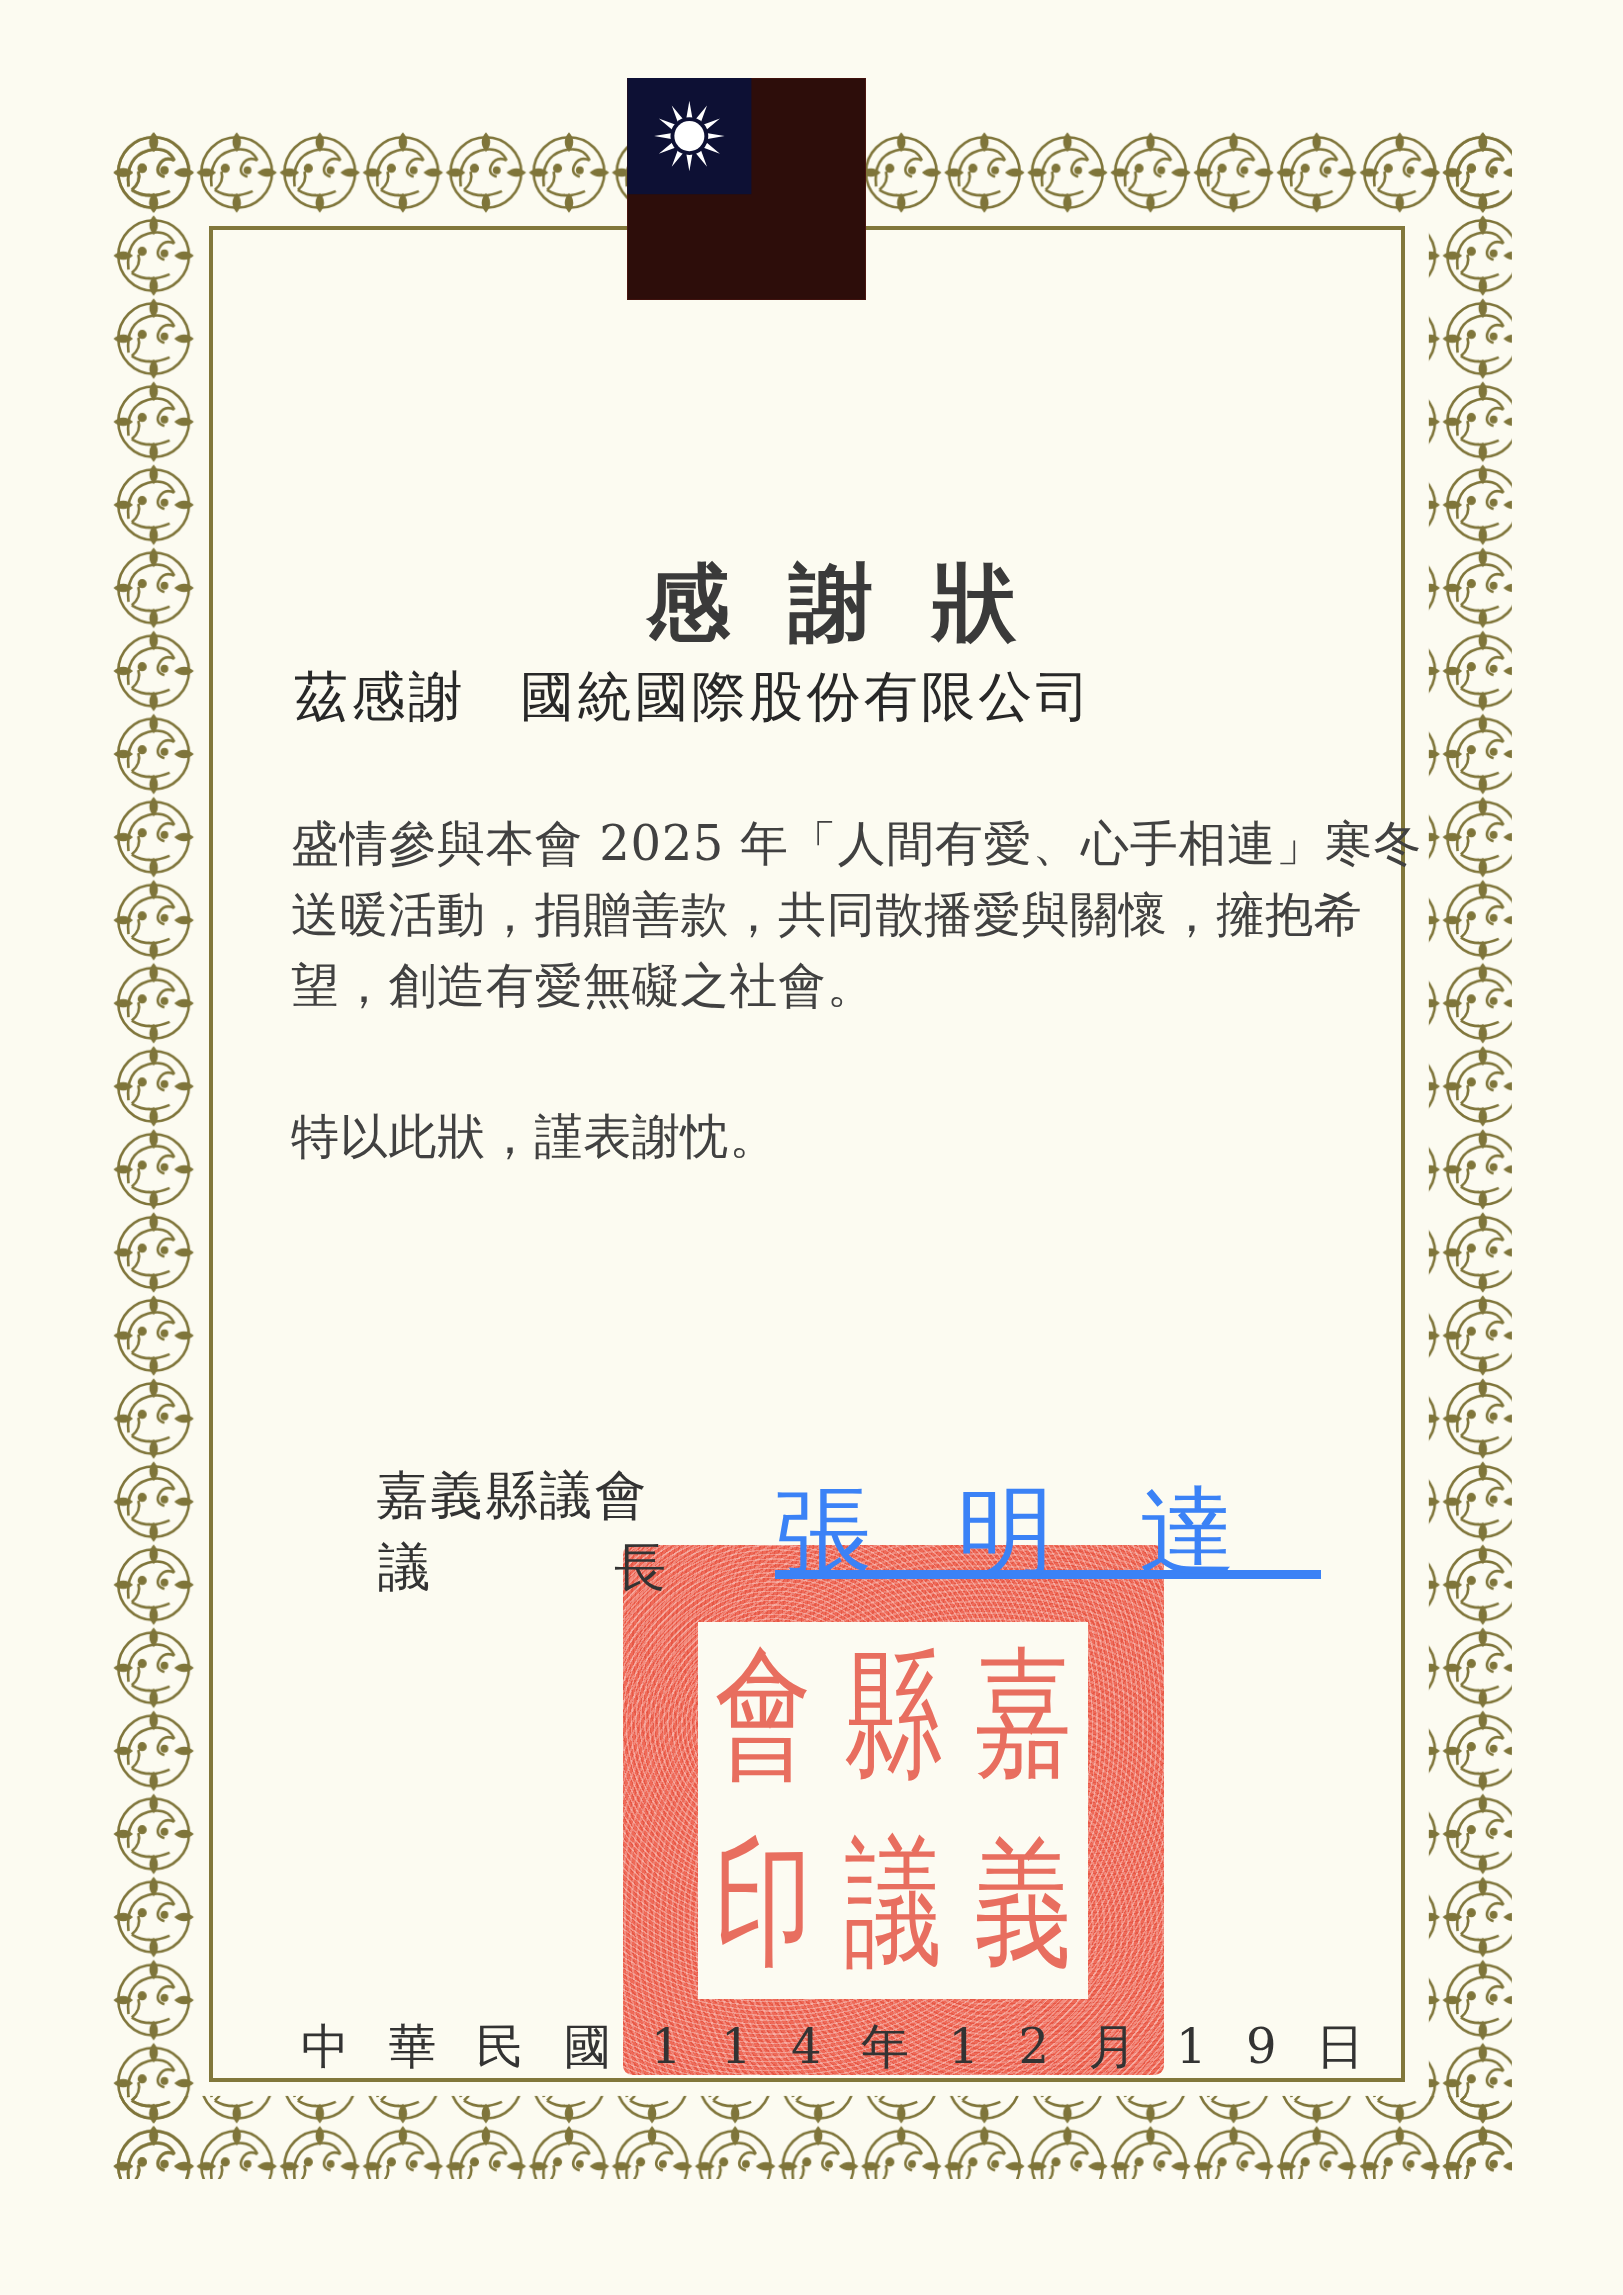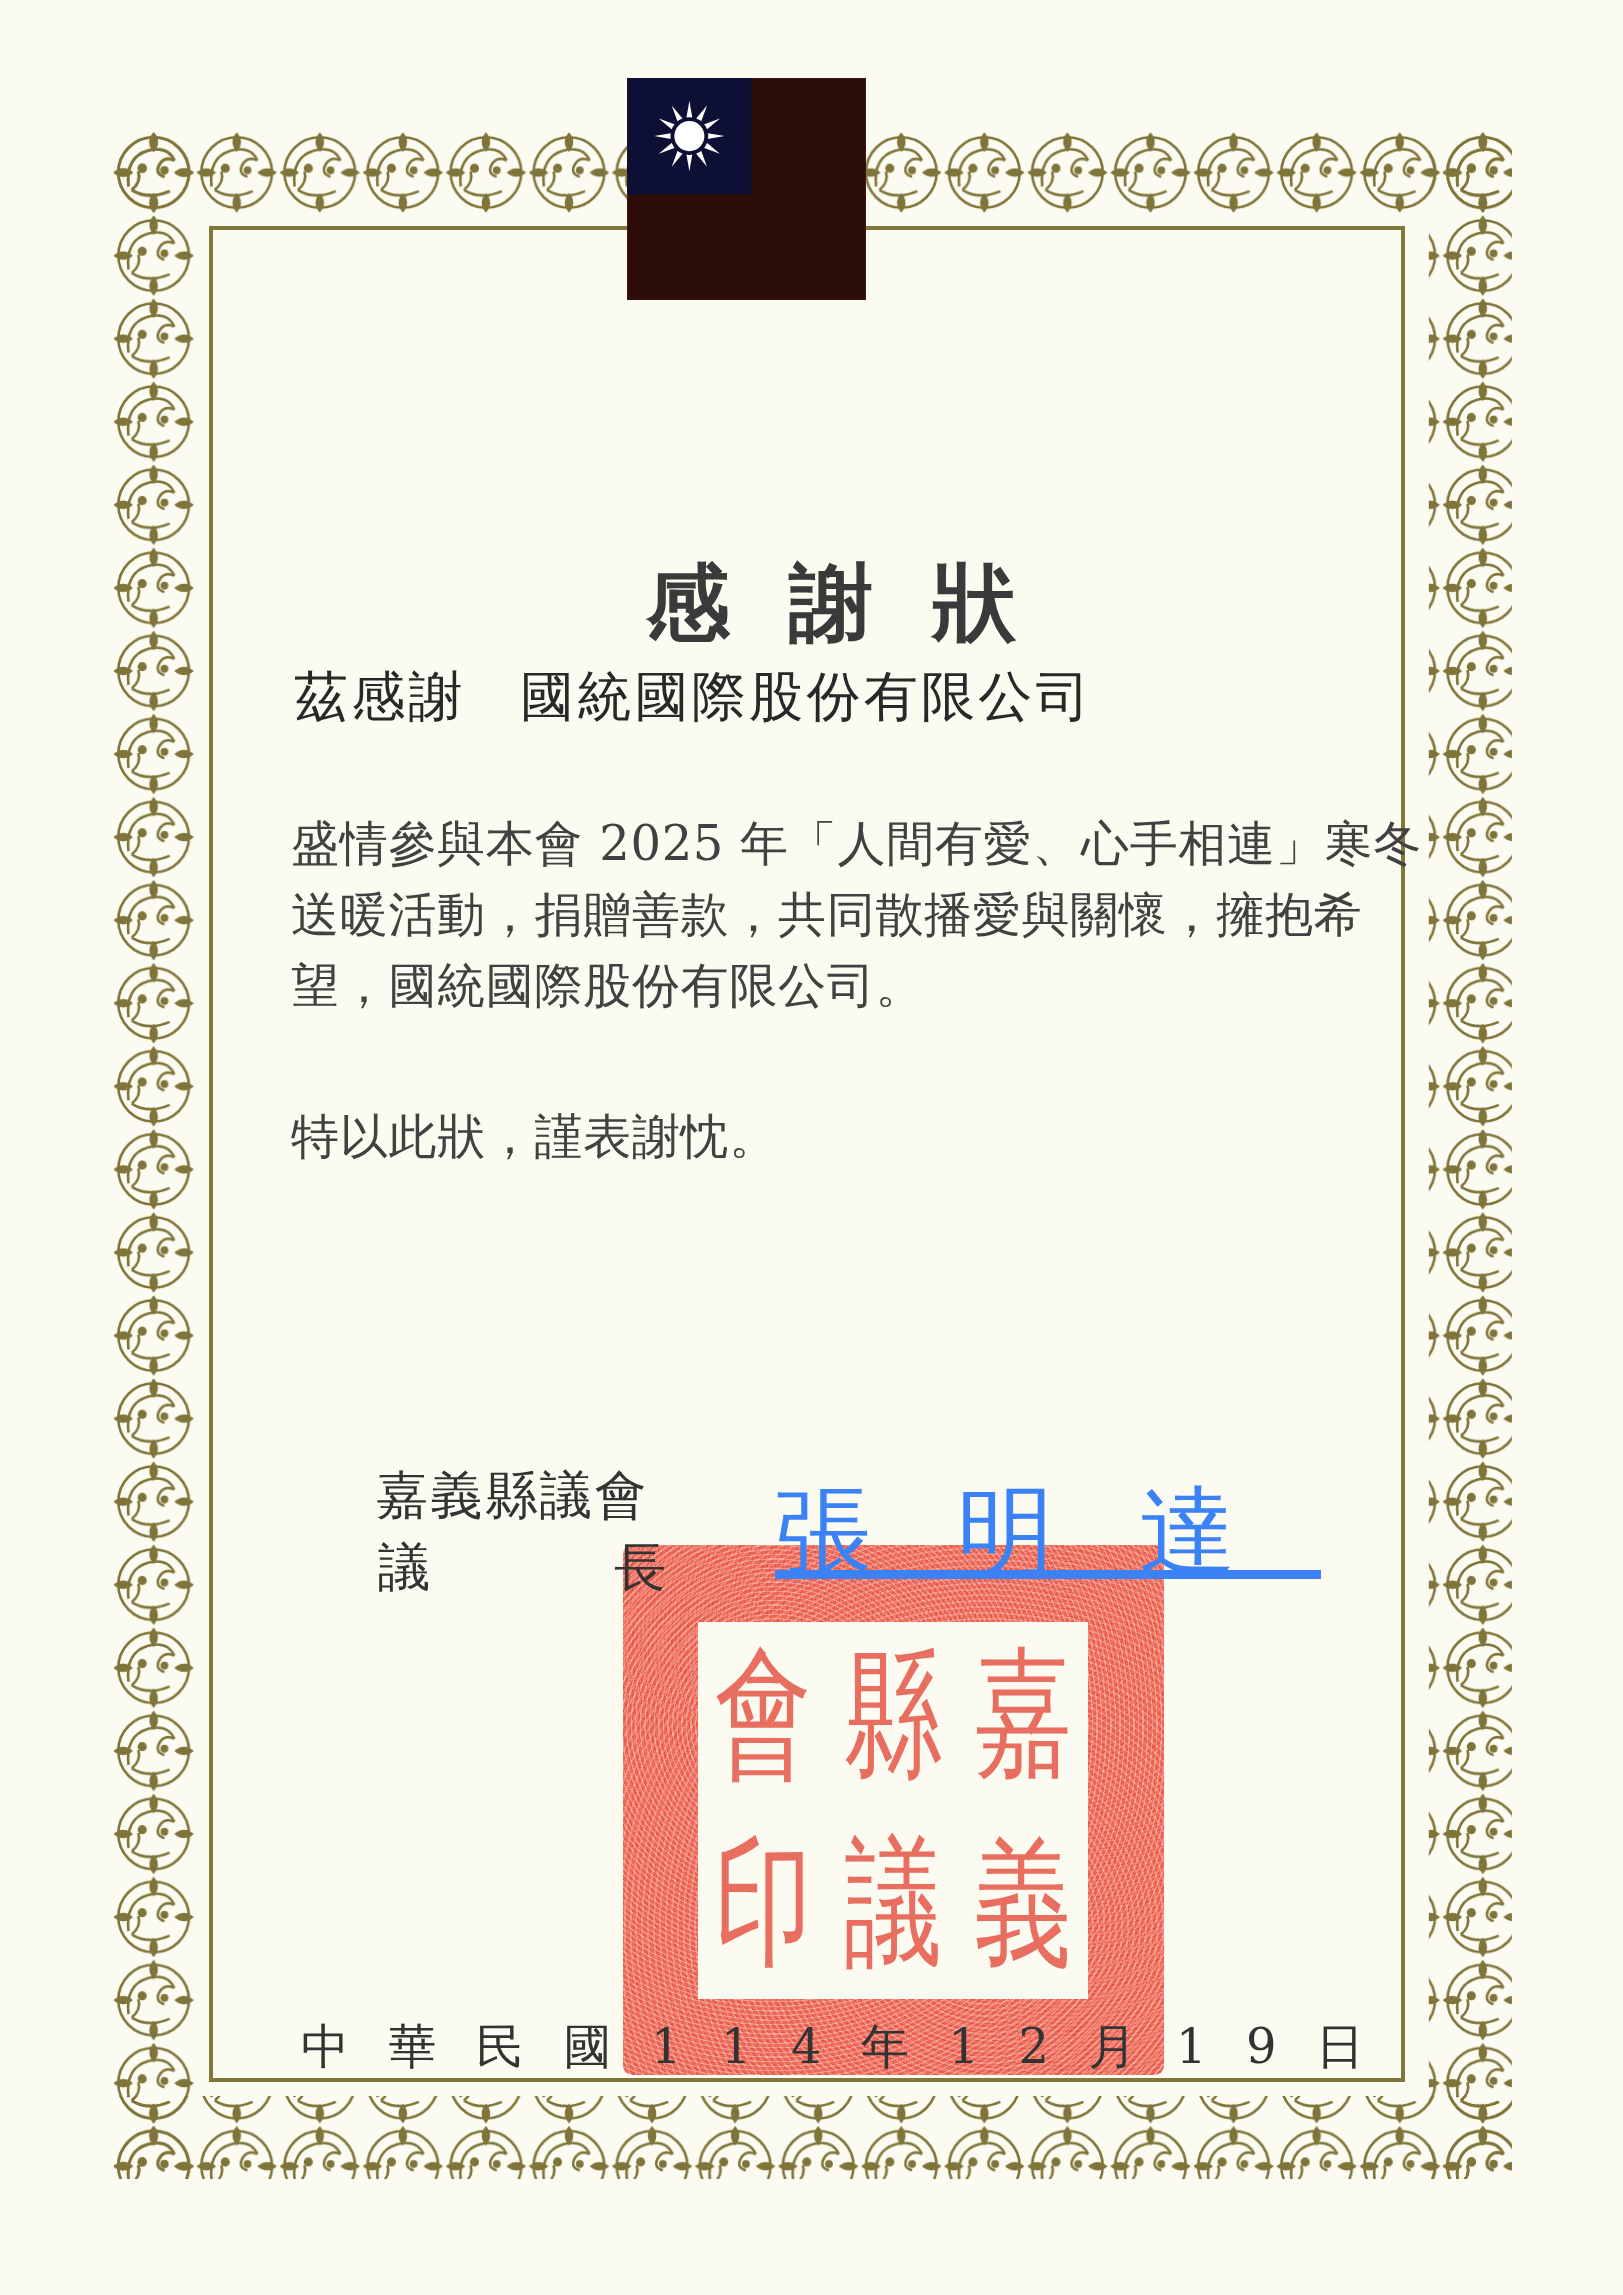--- a/index.html
+++ b/index.html
@@ -136,21 +136,21 @@
 </svg>
 
 <div id="title" class="abs">感謝狀</div>
 
 <div id="recipient" class="abs">
   <span>茲感謝</span><span class="company">國統國際股份有限公司</span>
 </div>
 
 <div id="bodyline-0" class="abs bodyline">盛情參與本會 2025 年「人間有愛、心手相連」寒冬</div>
 <div id="bodyline-1" class="abs bodyline">送暖活動，捐贈善款，共同散播愛與關懷，擁抱希</div>
-<div id="bodyline-2" class="abs bodyline">望，國統國際股份有限公司。</div>
+<div id="bodyline-2" class="abs bodyline">望，創造有愛無礙之社會。</div>
 <div id="closing" class="abs bodyline">特以此狀，謹表謝忱。</div>
 
 <div id="sig-org" class="abs">嘉義縣議會</div>
 <div id="sig-title" class="abs">議長</div>
 <div id="sig-name" class="abs">張明達</div>
 
 <div id="seal" class="abs">
   <div id="seal-inner">
       <span>嘉</span>
       <span>義</span>

